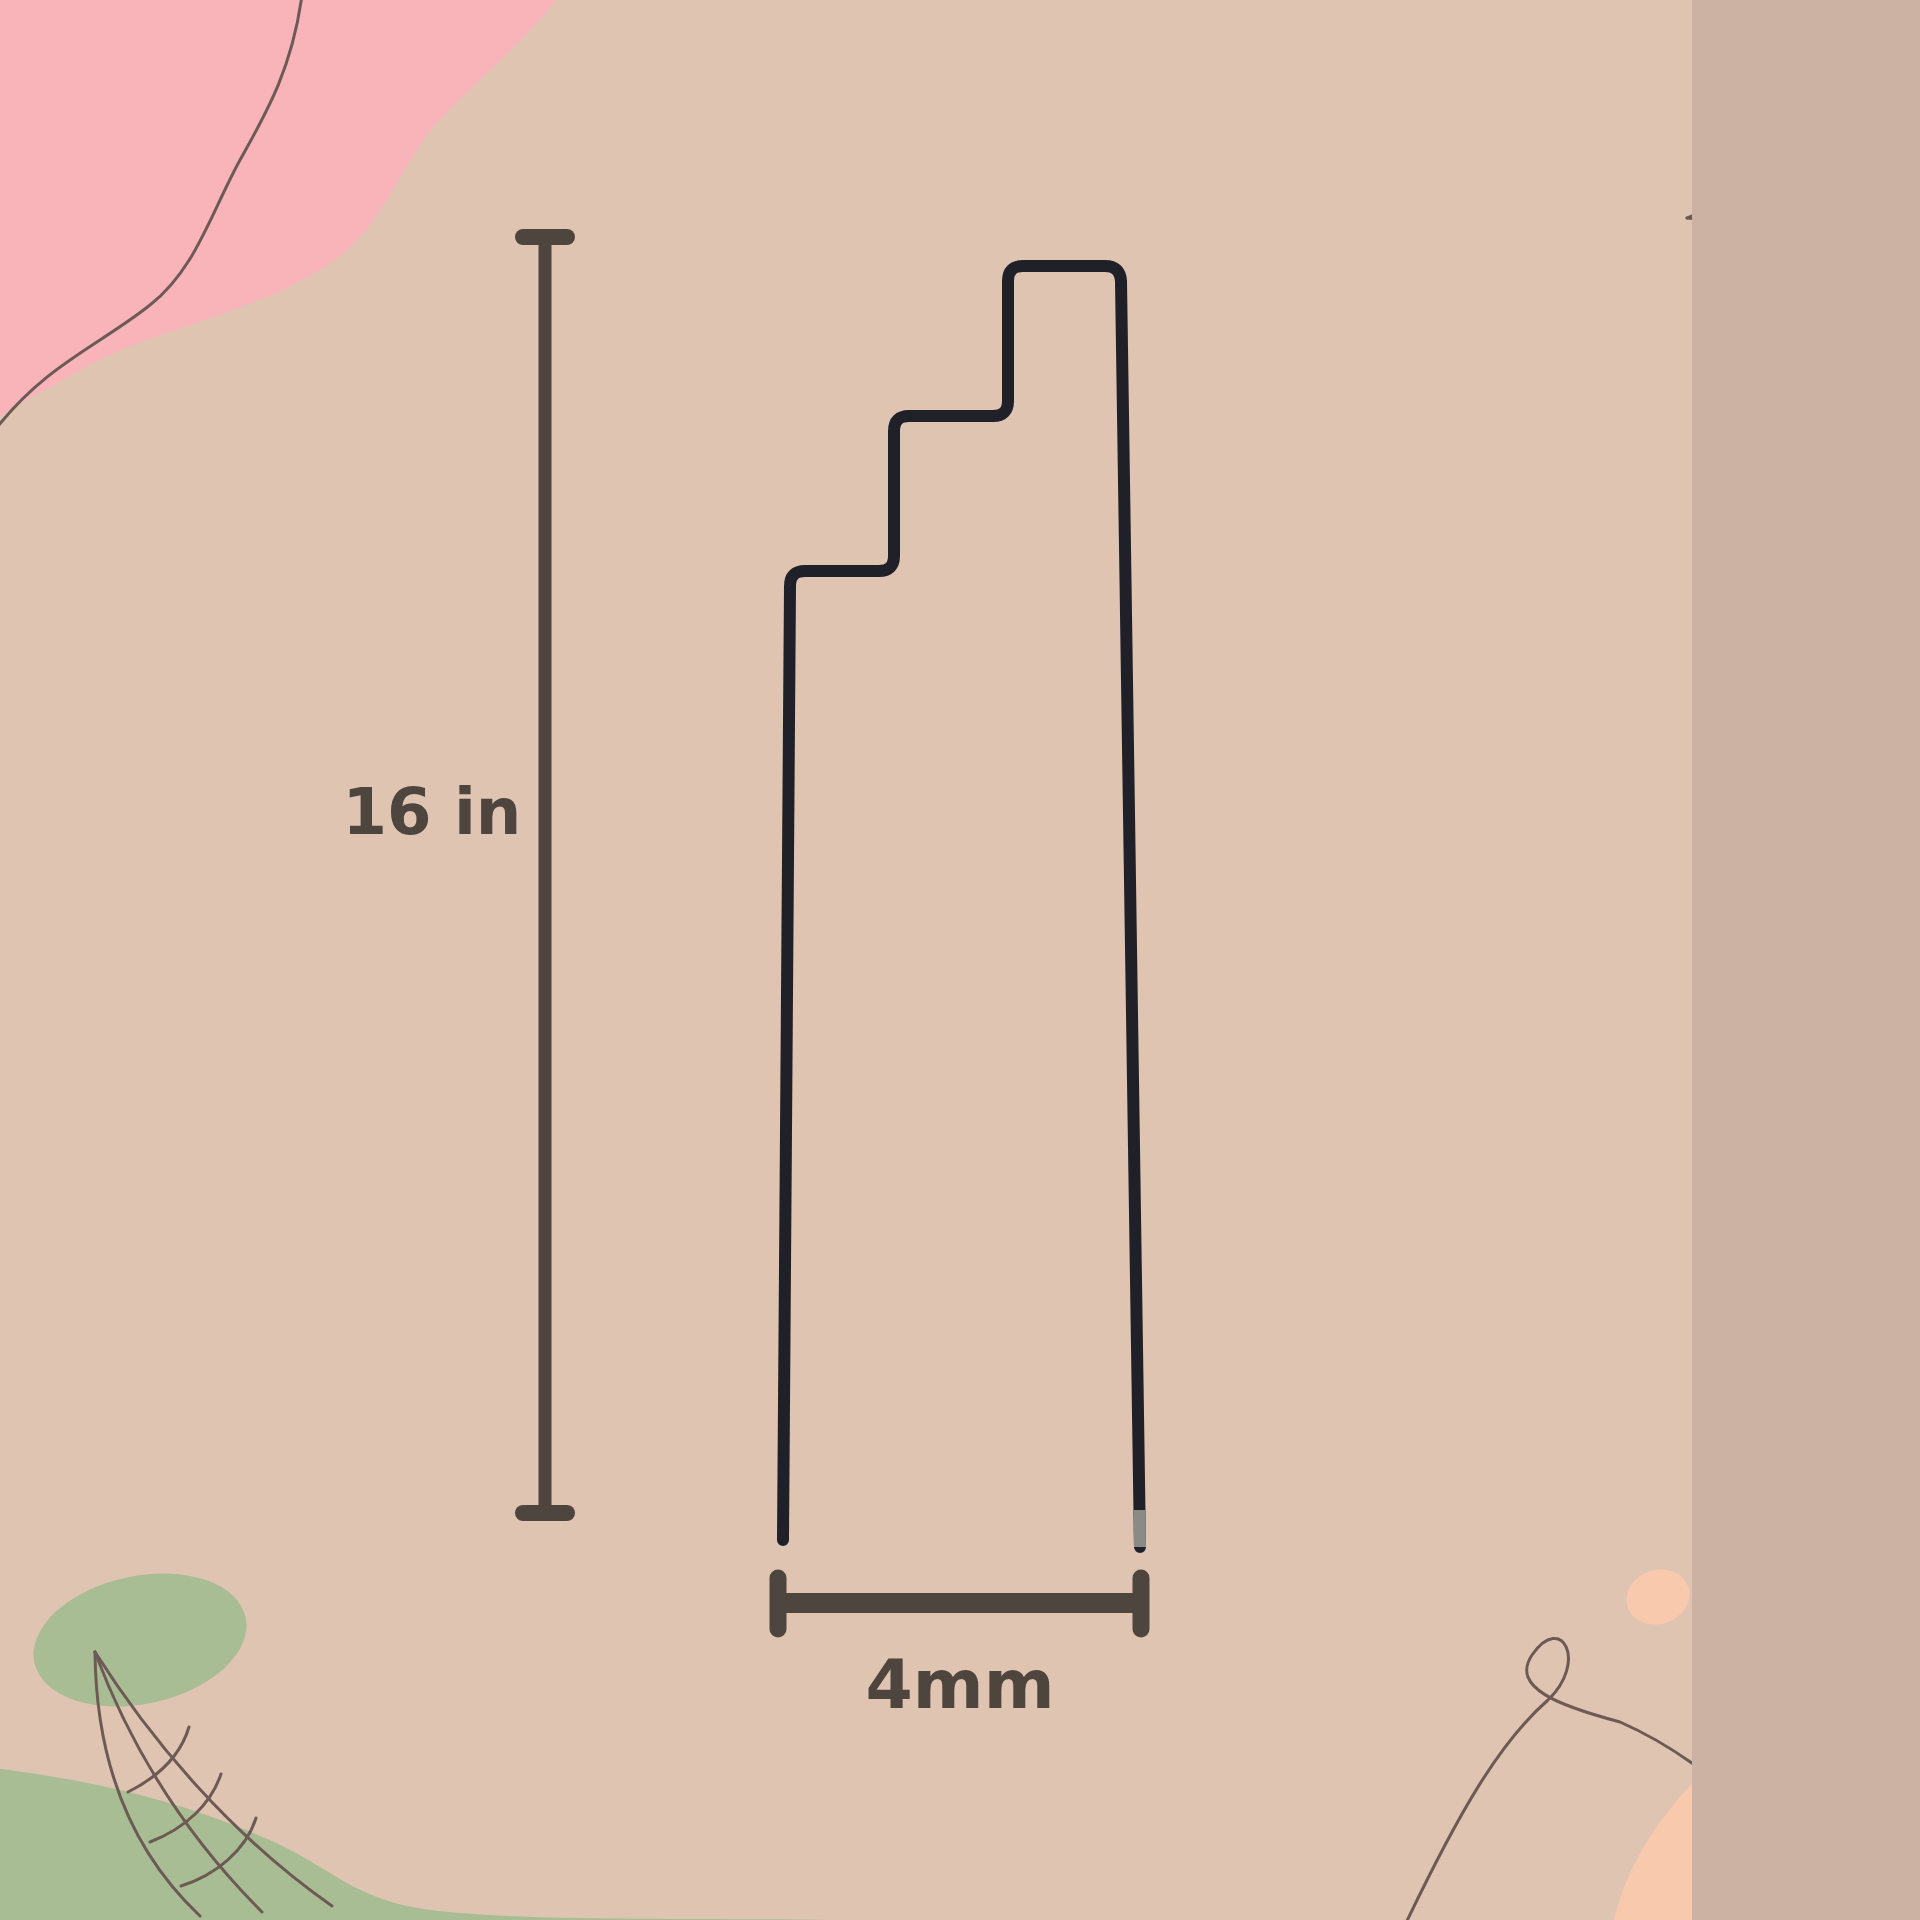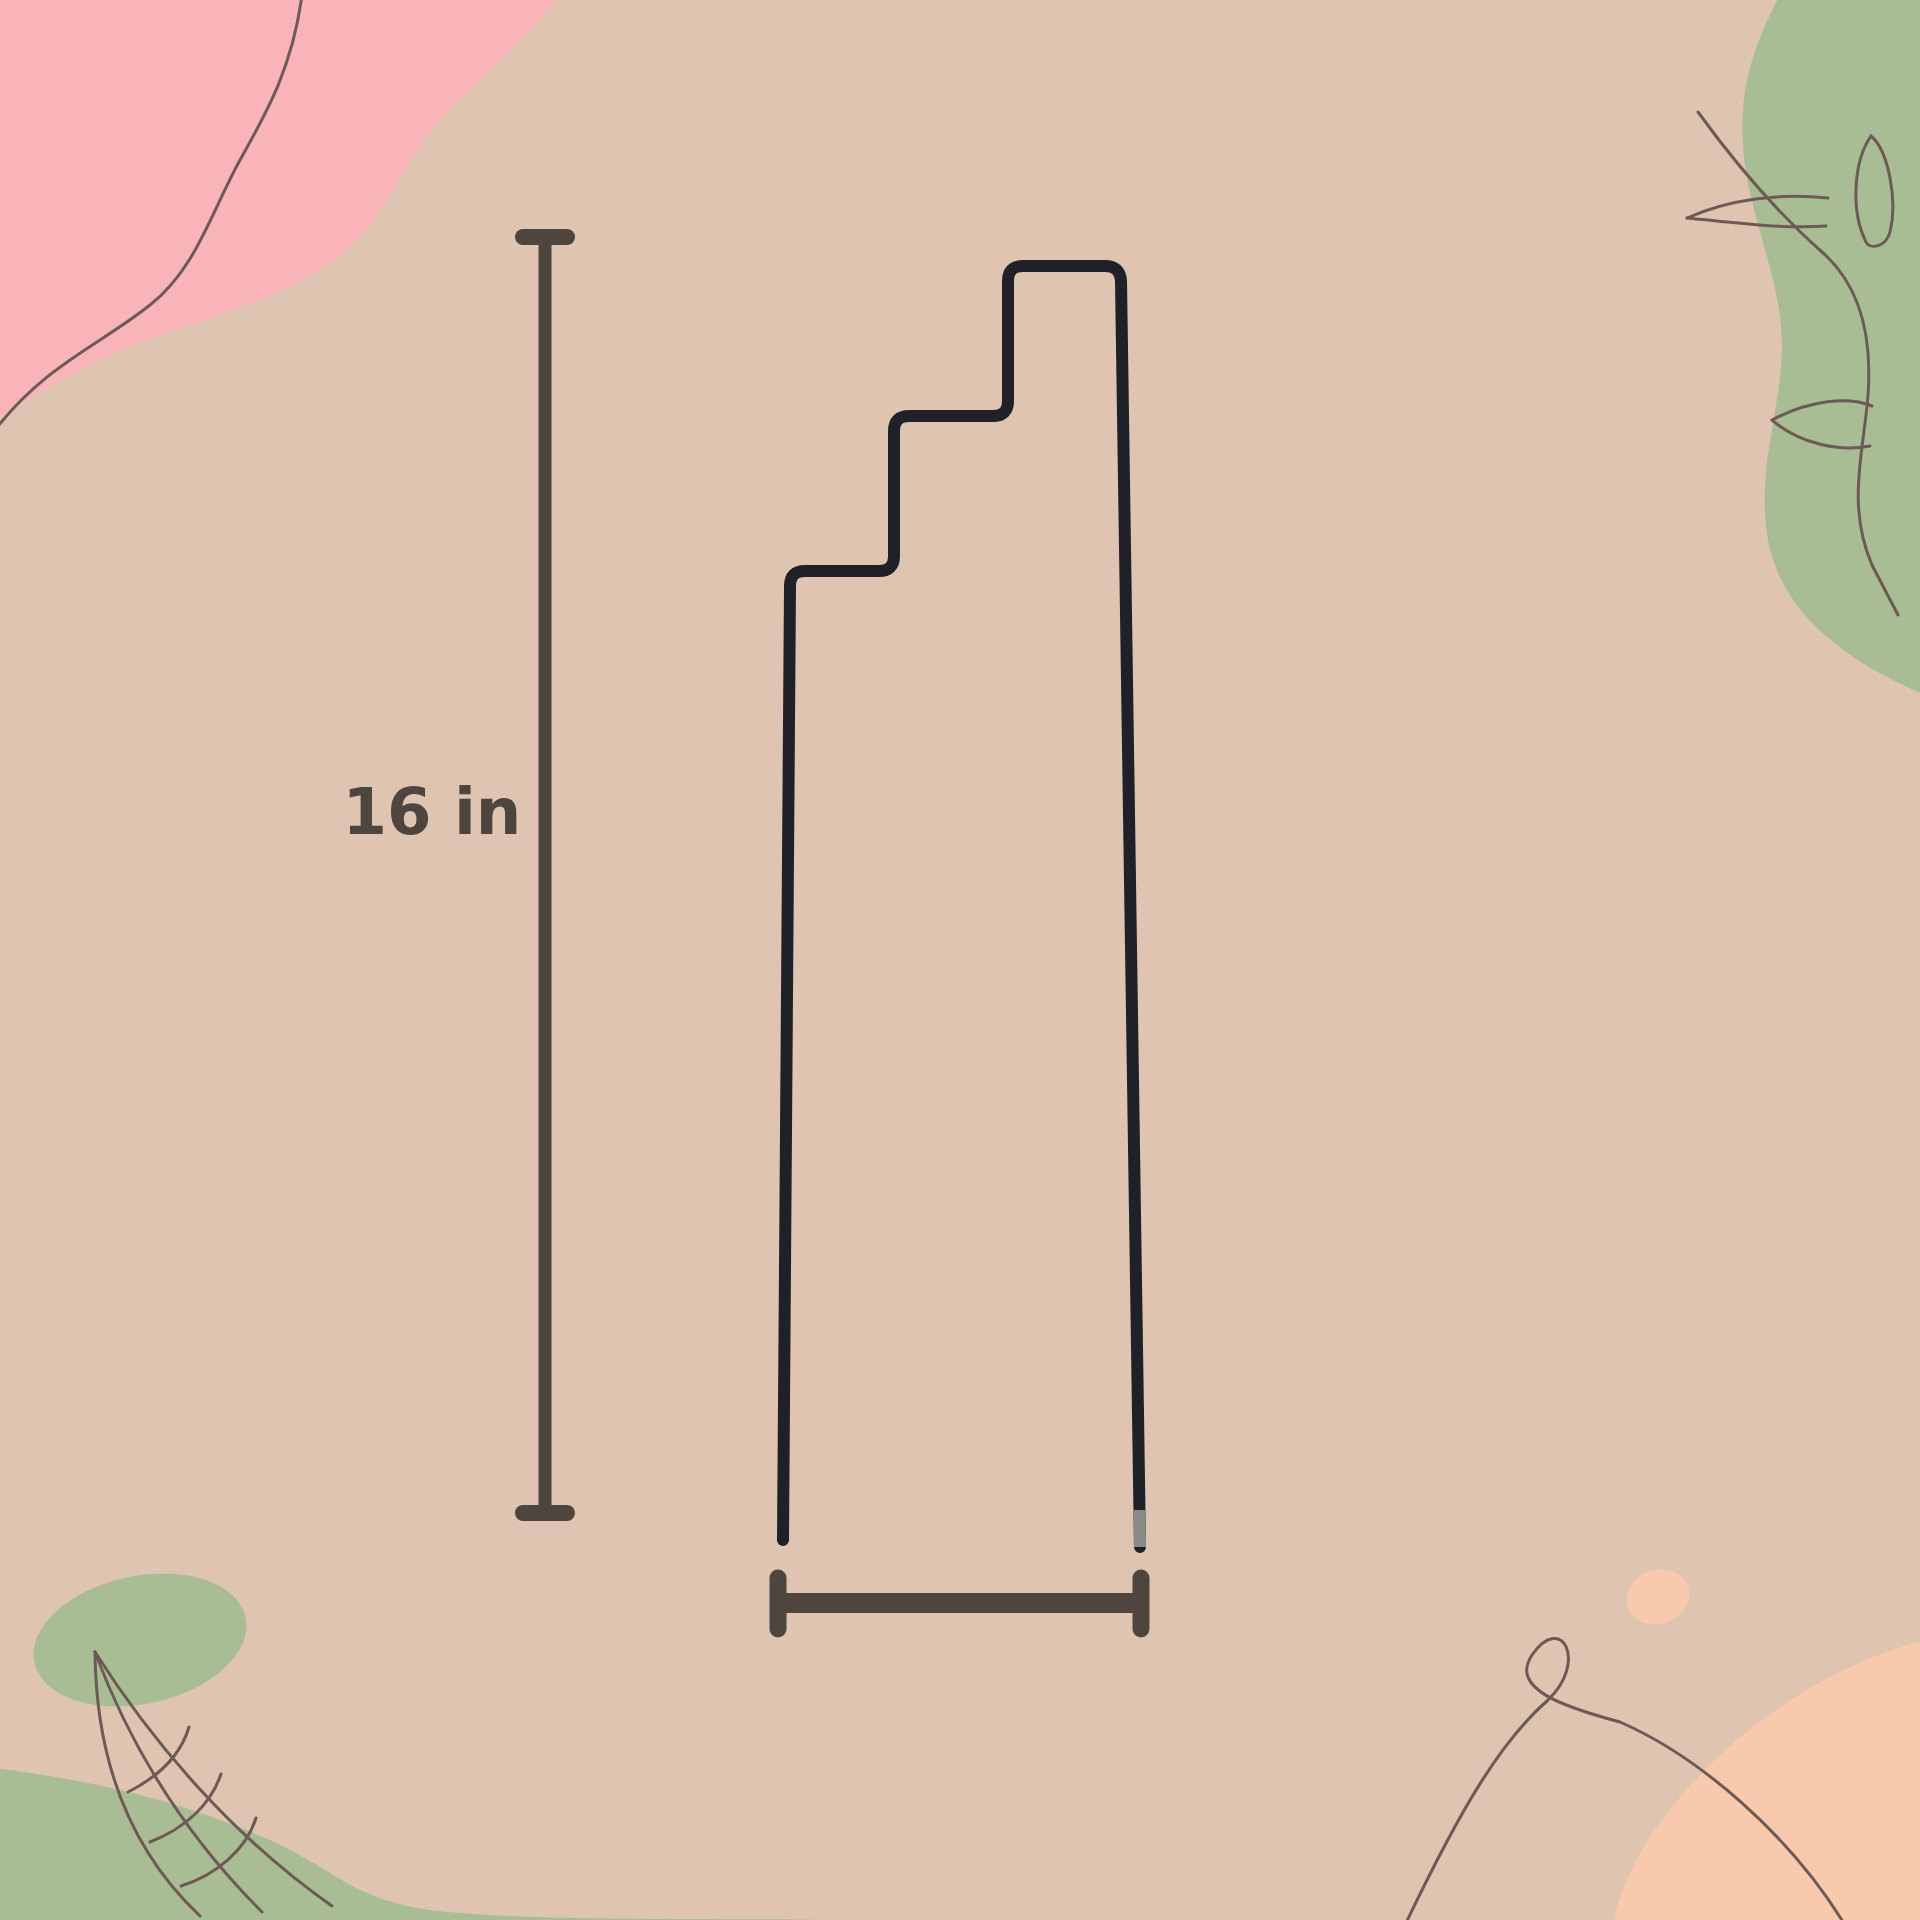--- a/index.html
+++ b/index.html
@@ -1,18 +1,18 @@
 <!DOCTYPE html>
 <html><head>
 <meta charset="utf-8">
 <style>
   html,body{margin:0;padding:0;background:#cbb2a2;}
   .canvas{
     position:relative;
-    width:1920px;height:1920px;
+    width:1692px;height:1920px;
     background:var(--bg,#dfc4b2);
     overflow:hidden;
     font-family:"DejaVu Sans", sans-serif;
   }
   .scene{position:absolute;inset:0;}
   .blob-pink{fill:var(--blob-pink);}
   .blob-green{fill:var(--blob-green);}
   .blob-peach{fill:var(--blob-peach);}
   .lineart{stroke:var(--line-art);stroke-width:3;fill:none;stroke-linecap:round;}
   .wire{stroke:var(--wire);stroke-width:12;fill:none;stroke-linejoin:round;stroke-linecap:round;}
@@ -90,13 +90,14 @@
       <line class="dim dim-cap" x1="523" y1="1513" x2="567" y2="1513"></line>
     </g>
     <g>
       <line class="dim dim-line-h" x1="778" y1="1603" x2="1141" y2="1603"></line>
       <line class="dim dim-cap-h" x1="778" y1="1578" x2="778" y2="1629"></line>
       <line class="dim dim-cap-h" x1="1141" y1="1578" x2="1141" y2="1629"></line>
     </g>
   </svg>
 
   <div class="label height-label">16 in</div>
+  <div class="label width-label">4mm</div>
 </div>
 
 </body></html>

